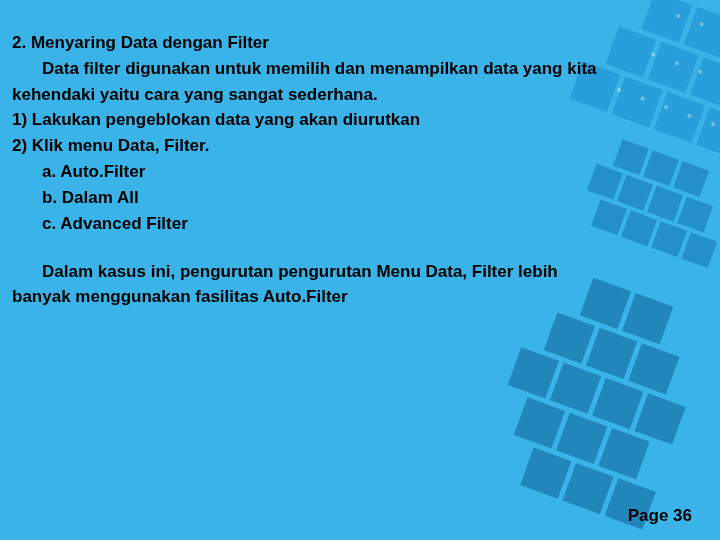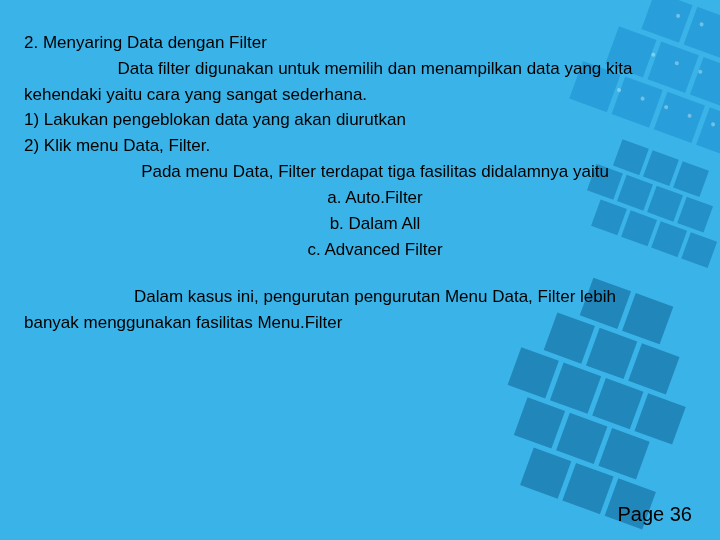--- a/index.html
+++ b/index.html
@@ -9,32 +9,33 @@
     background: #3ab4e8;
     font-family: Arial, Helvetica, sans-serif;
     font-size: 17px;
     color: #000;
     position: relative;
     overflow: hidden;
   }
   .content {
     position: absolute;
     top: 30px;
-    left: 24px;
+    left: 12px;
     right: 24px;
     line-height: 1.52;
+    font-weight: bold;
   }
-  .indent { padding-left: 30px; text-align: center; }
+  .indent { padding-left: 30px; }
   .para-spacing { margin-top: 22px; }
   .footer {
     position: absolute;
     bottom: 14px;
     right: 28px;
-    font-weight: normal;
-    font-size: 20px;
+    font-weight: bold;
+    font-size: 17px;
     color: #000;
   }
 
   
   .deco {
     position: absolute;
     top: 0;
     right: 0;
     width: 260px;
     height: 540px;
@@ -107,22 +108,21 @@
   </svg>
 </div>
 
 <div class="content">
   <div>2. Menyaring Data dengan Filter</div>
   <div class="indent">Data filter digunakan untuk memilih dan menampilkan data yang kita</div>
   <div>kehendaki yaitu cara  yang sangat sederhana.</div>
 
   <div>1) Lakukan pengeblokan data yang akan diurutkan</div>
   <div>2) Klik menu Data, Filter.</div>
-  <div class="indent">Pada menu Data, Filter terdapat tiga fasilitas didalamnya yaitu</div>
   <div class="indent">a. Auto.Filter</div>
   <div class="indent">b. Dalam All</div>
   <div class="indent">c. Advanced Filter</div>
 
   <div class="indent para-spacing">Dalam kasus ini, pengurutan pengurutan Menu Data, Filter lebih</div>
-  <div>banyak menggunakan fasilitas Menu.Filter</div>
+  <div>banyak menggunakan fasilitas Auto.Filter</div>
 </div>
 
 <div class="footer">Page 36</div>
 
 </body></html>

